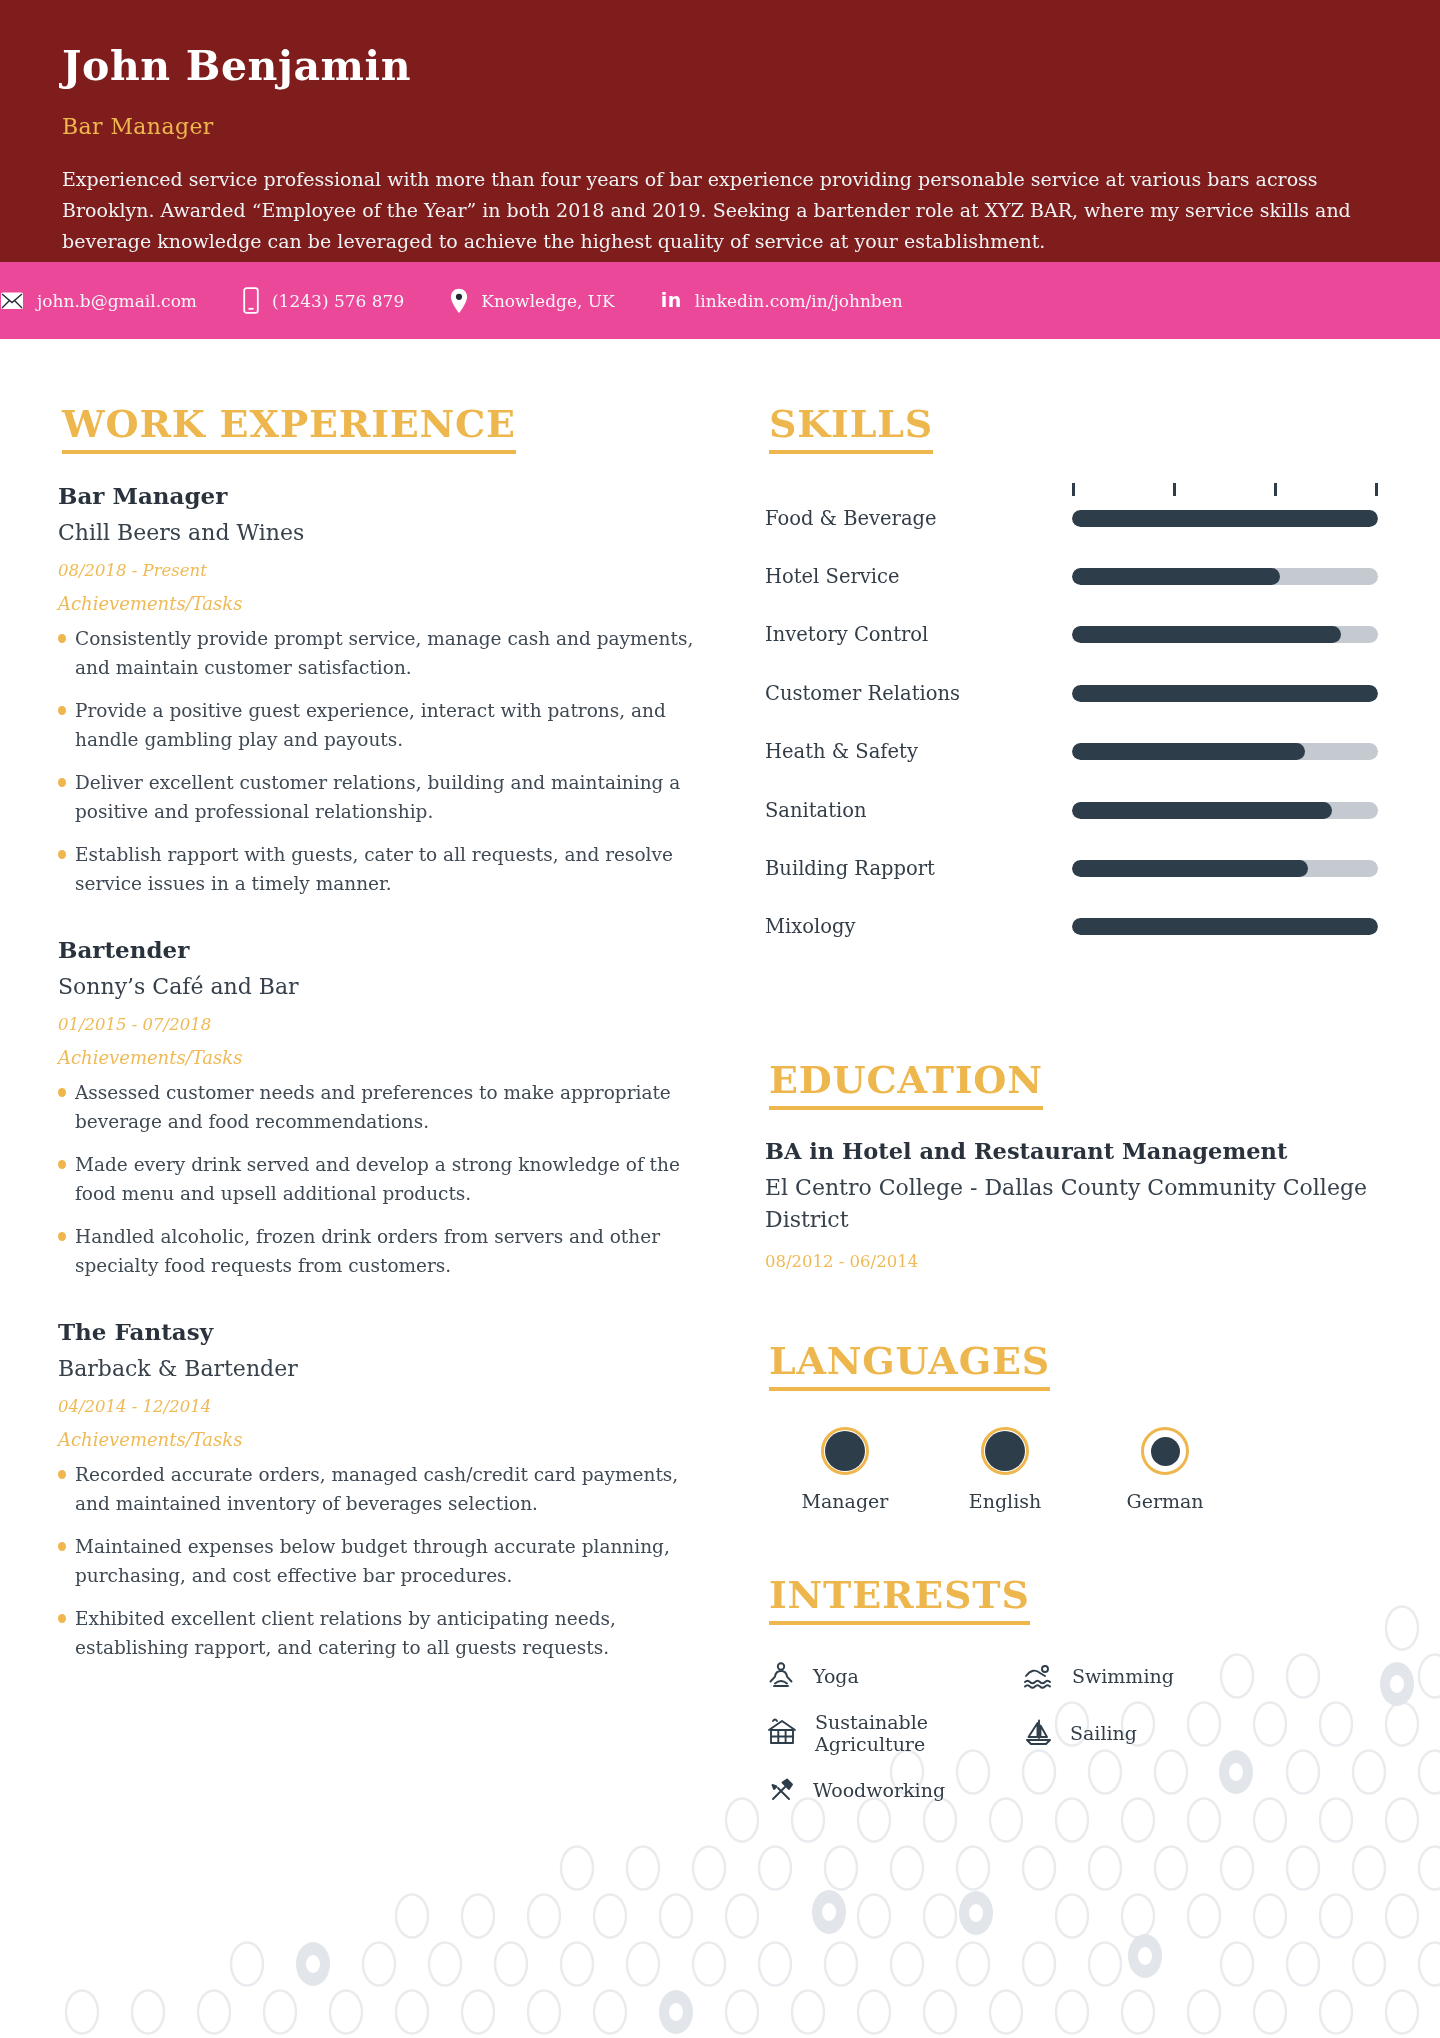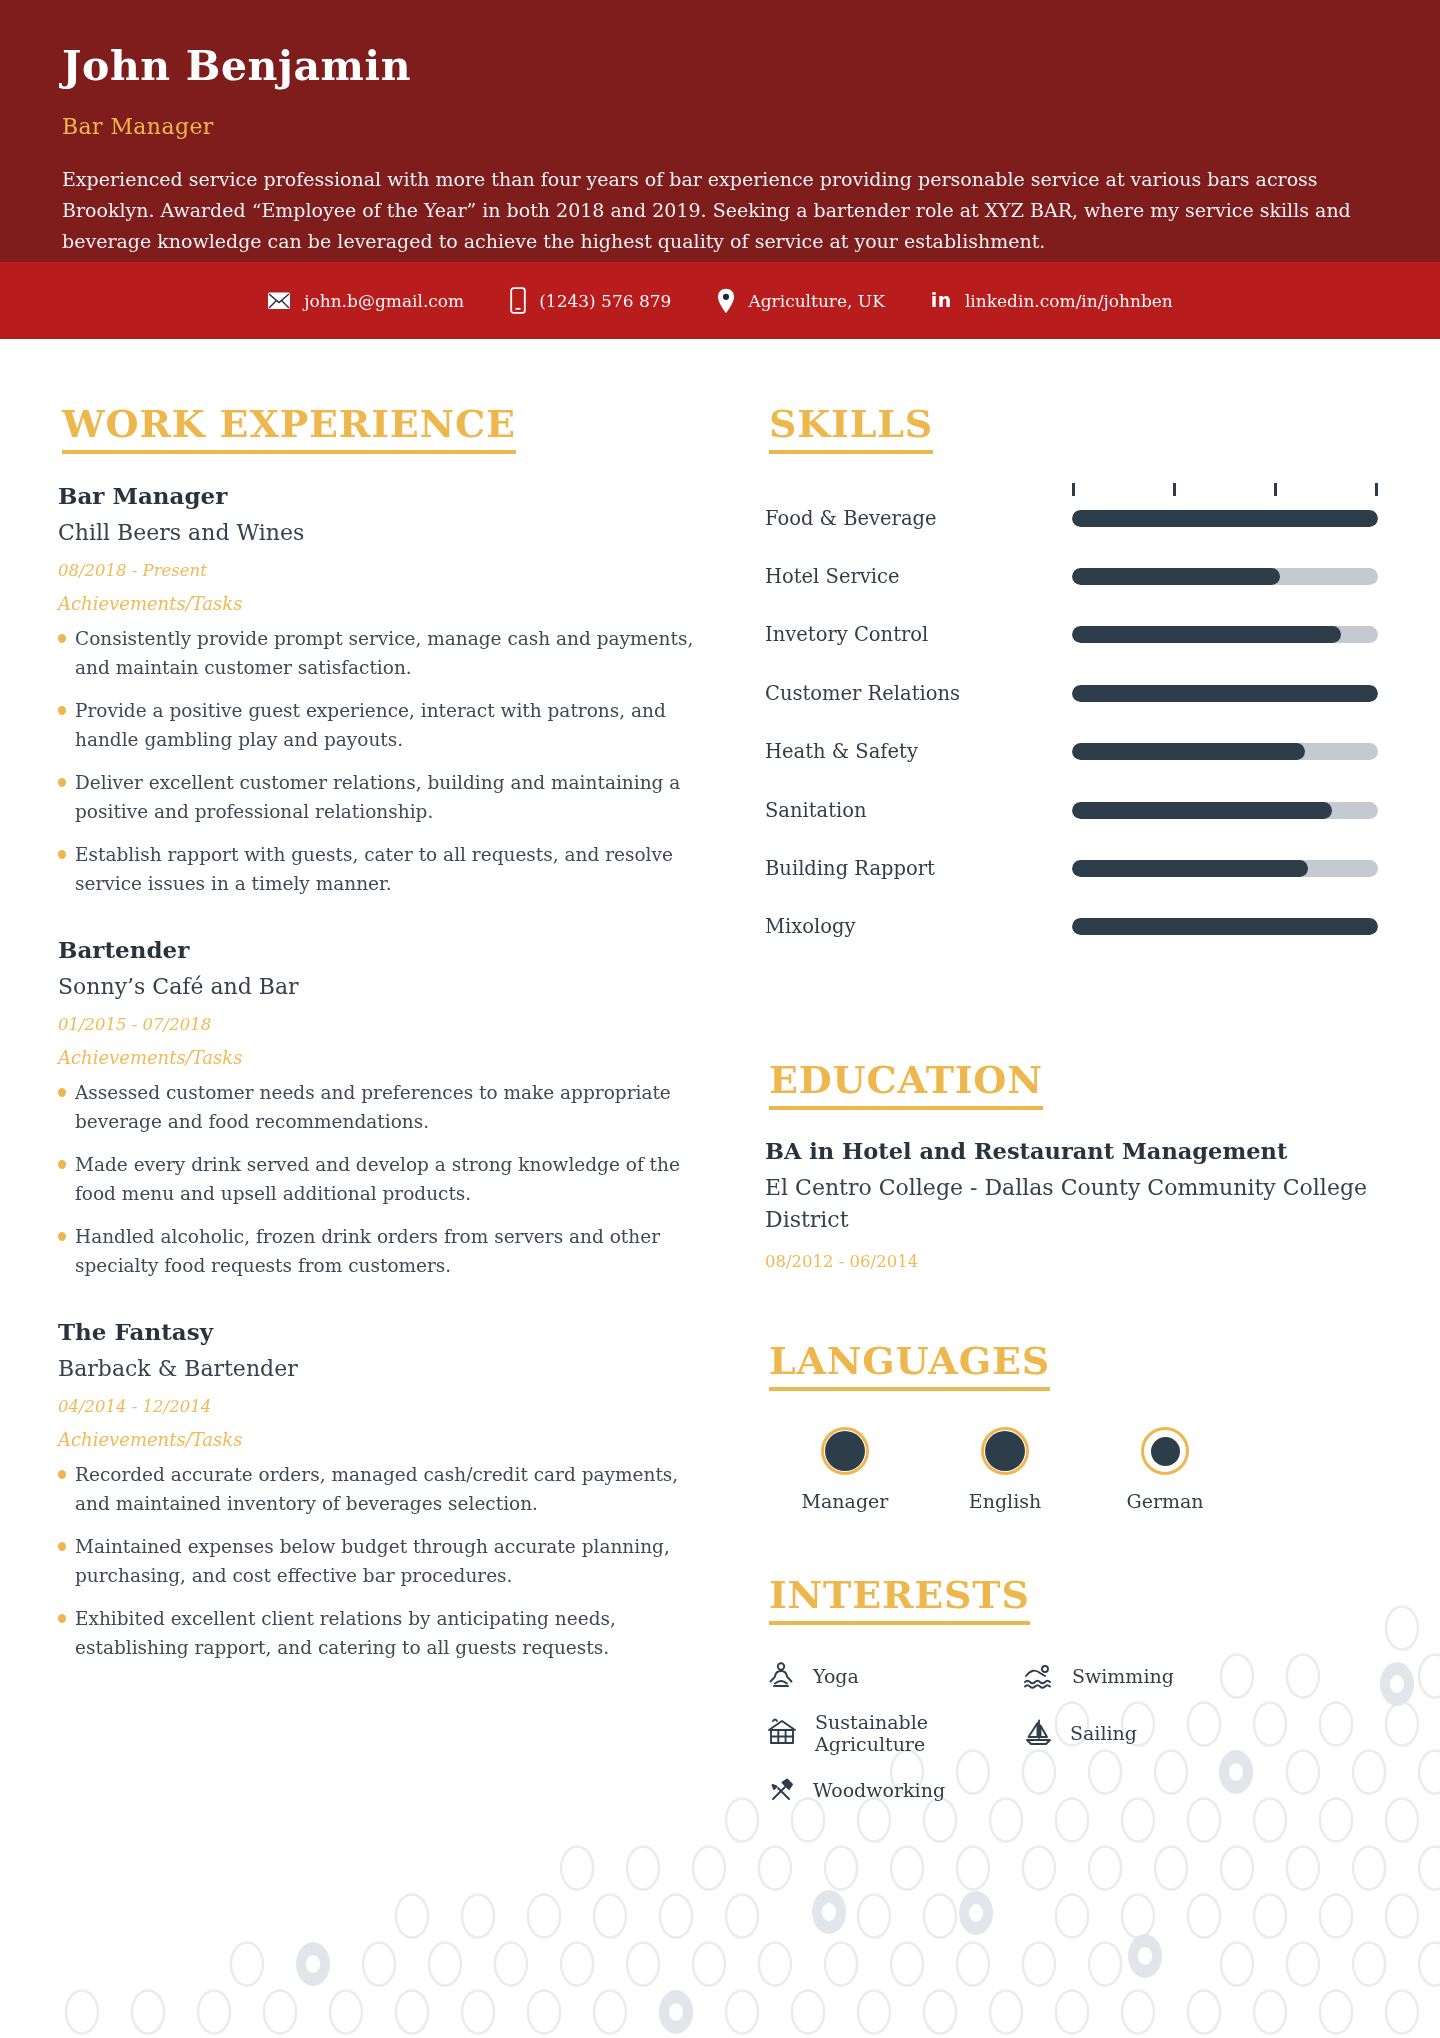--- a/index.html
+++ b/index.html
@@ -8,22 +8,22 @@
   #bg-pattern{position:absolute;left:0;top:0;z-index:0;}
 
   
   .header{position:relative;z-index:2;background:#7f1d1d;height:262px;box-sizing:border-box;
           padding:42px 33px 0 62px;}
   .name{margin:0;color:#ffffff;font-size:41px;font-weight:600;letter-spacing:0.6px;line-height:48px;}
   .role{margin:24px 0 0 0;color:#EDB74D;font-size:22px;font-weight:500;letter-spacing:0.4px;line-height:26px;}
   .summary{margin:24px 0 0 0;color:#EFF2F4;font-size:19px;line-height:31px;max-width:1310px;}
 
   
-  .contact{position:relative;z-index:2;background:#b91c1c;height:77px;display:flex;align-items:center;
-           justify-content:center;gap:46px;}
+  .contact{position:relative;z-index:2;background:#ec4899;height:77px;display:flex;align-items:center;
+           justify-content:flex-start;gap:46px;}
   .contact-item{display:flex;align-items:center;gap:13px;color:#F4F6F7;font-size:17px;}
   .contact-item svg{display:block;}
   .in-badge{font-family:"DejaVu Sans", sans-serif;font-weight:bold;font-size:19px;color:#fff;line-height:1;
             letter-spacing:0.5px;}
 
   
   .col-left{position:absolute;z-index:1;left:58px;top:404px;width:652px;}
   .col-right{position:absolute;z-index:1;left:765px;top:404px;width:613px;}
 
   h2.sec{display:inline-block;margin:4px;color:#EDB74D;font-size:38px;font-weight:700;letter-spacing:0.8px;
@@ -217,21 +217,21 @@
       </span>
       <span>(1243) 576 879</span>
     </div>
     <div class="contact-item">
       <span>
         <svg width="18" height="26" viewBox="0 0 18 26">
             <path d="M9 0.8 C4.4 0.8 0.9 4.3 0.9 8.9 C0.9 14.6 9 25 9 25 S17.1 14.6 17.1 8.9 C17.1 4.3 13.6 0.8 9 0.8 Z" fill="#fff"></path>
             <circle cx="9" cy="8.8" r="3.1" fill="#222C36"></circle>
           </svg>
       </span>
-      <span>Agriculture, UK</span>
+      <span>Knowledge, UK</span>
     </div>
     <div class="contact-item">
       <span class="in-badge">in</span>
       <span>linkedin.com/in/johnben</span>
     </div>
   </div>
 
   <div class="col-left">
     <h2 class="sec">WORK EXPERIENCE</h2>
 

